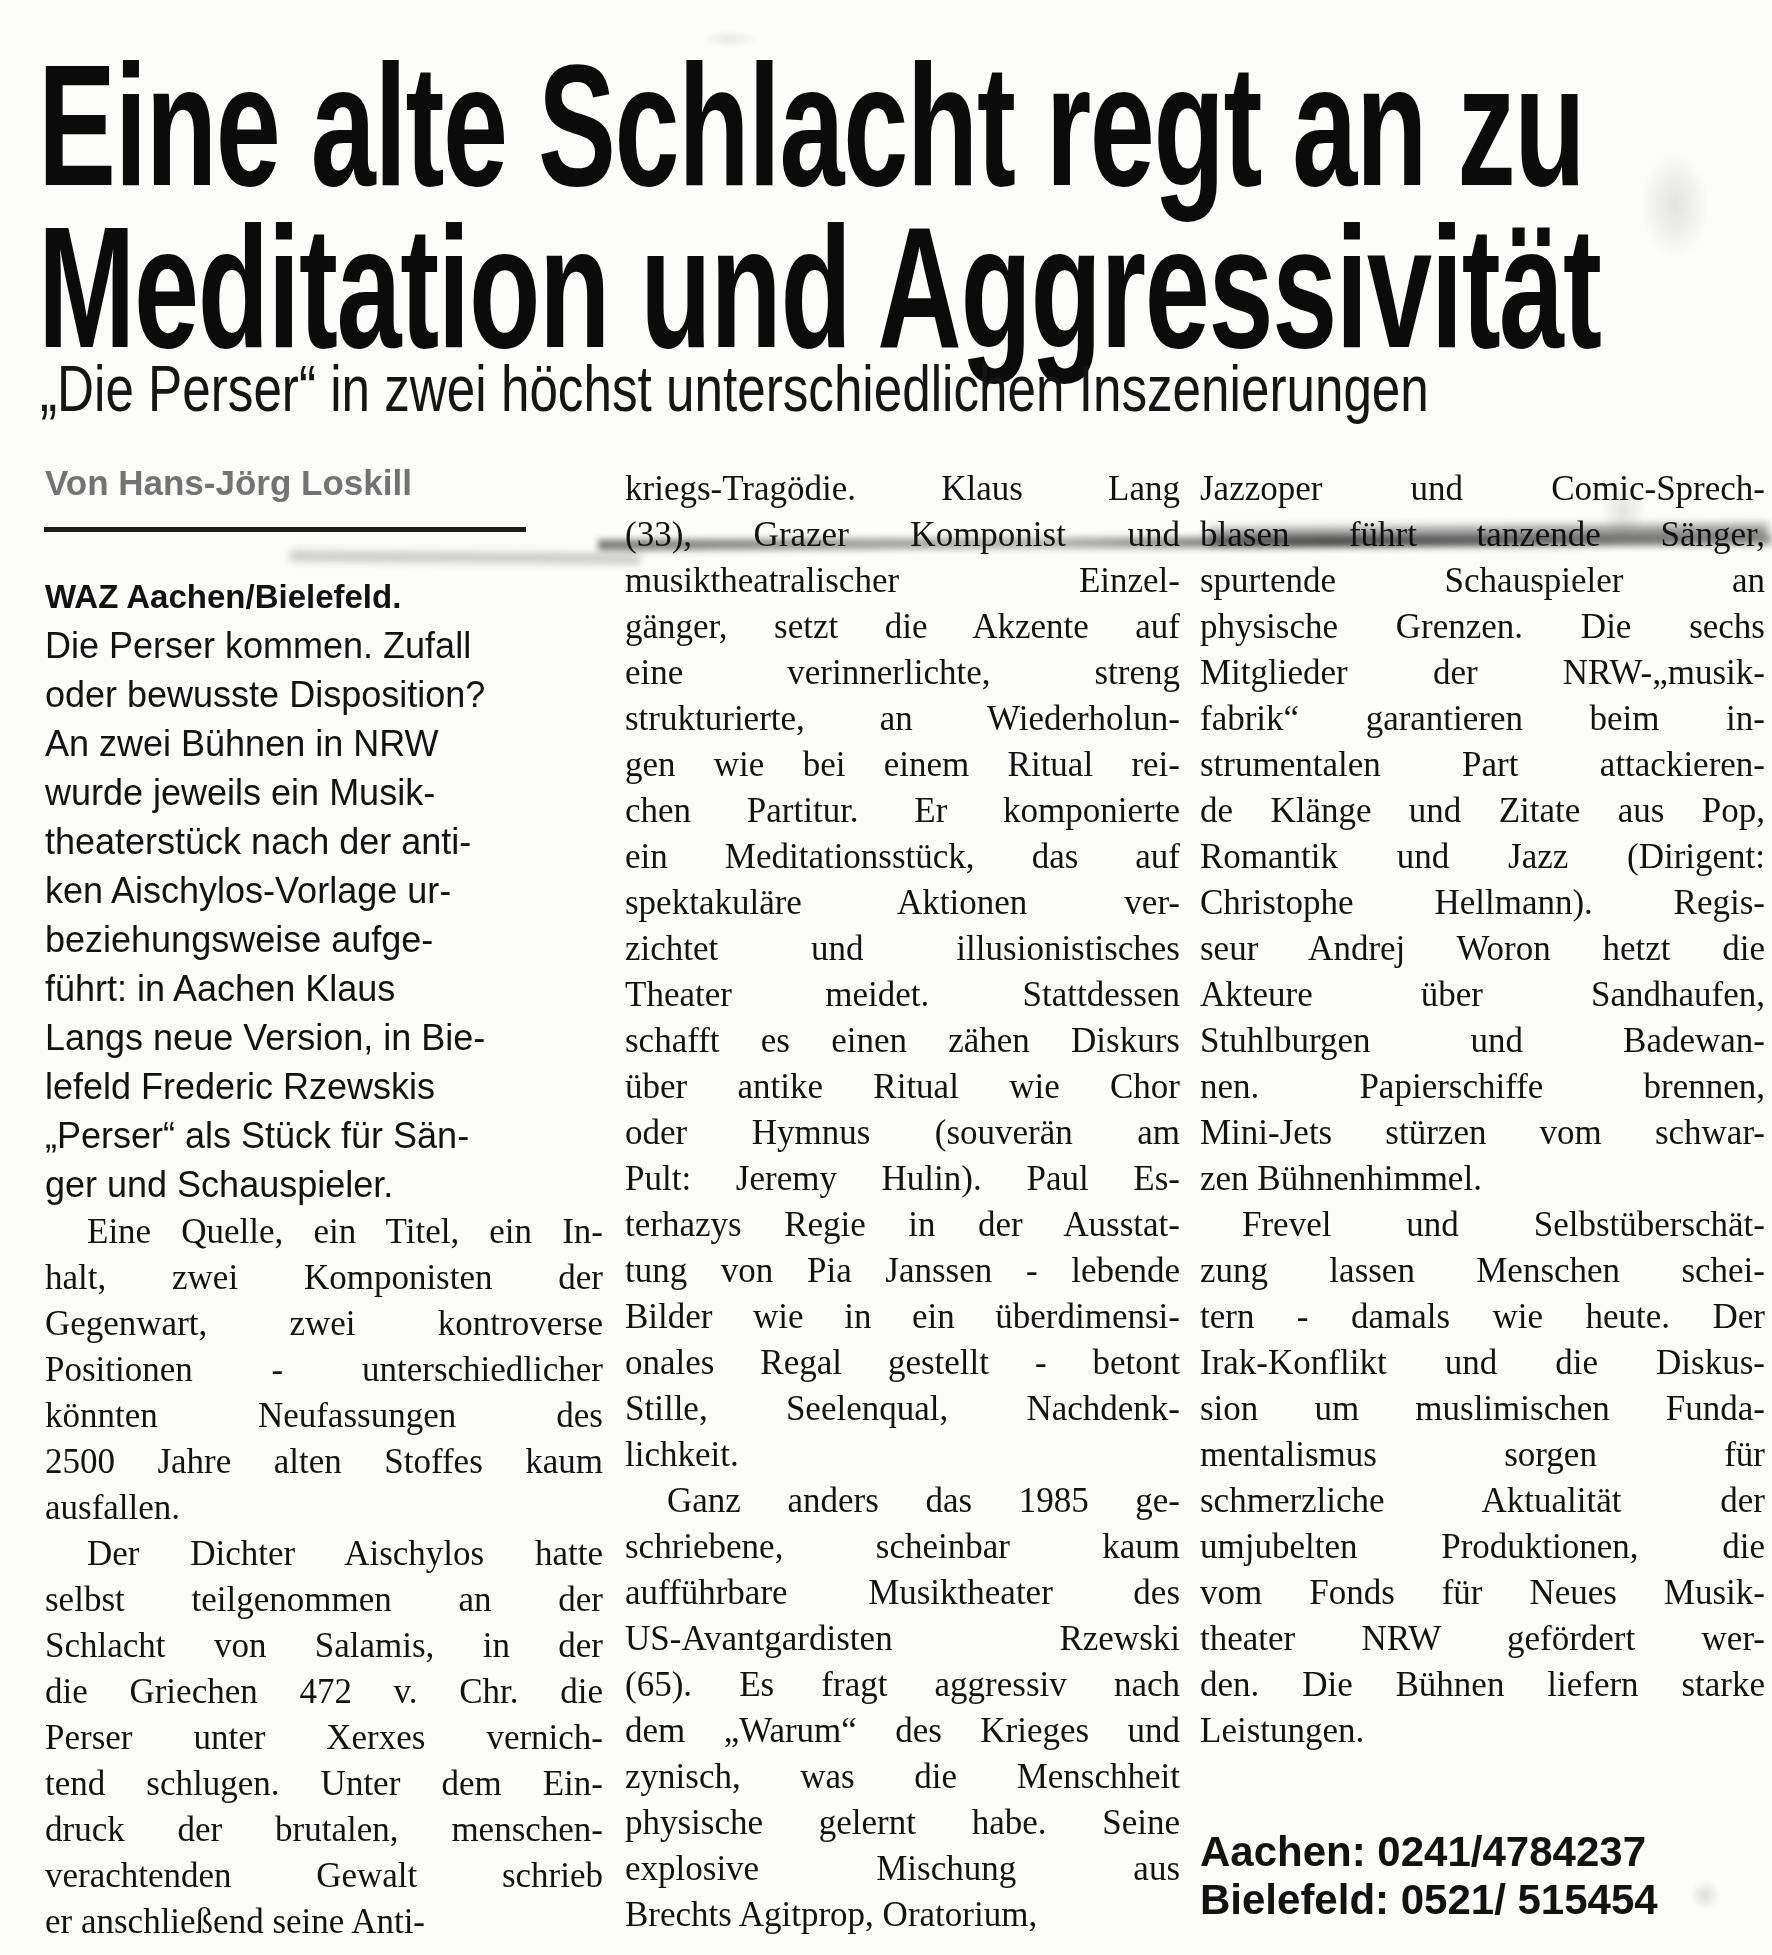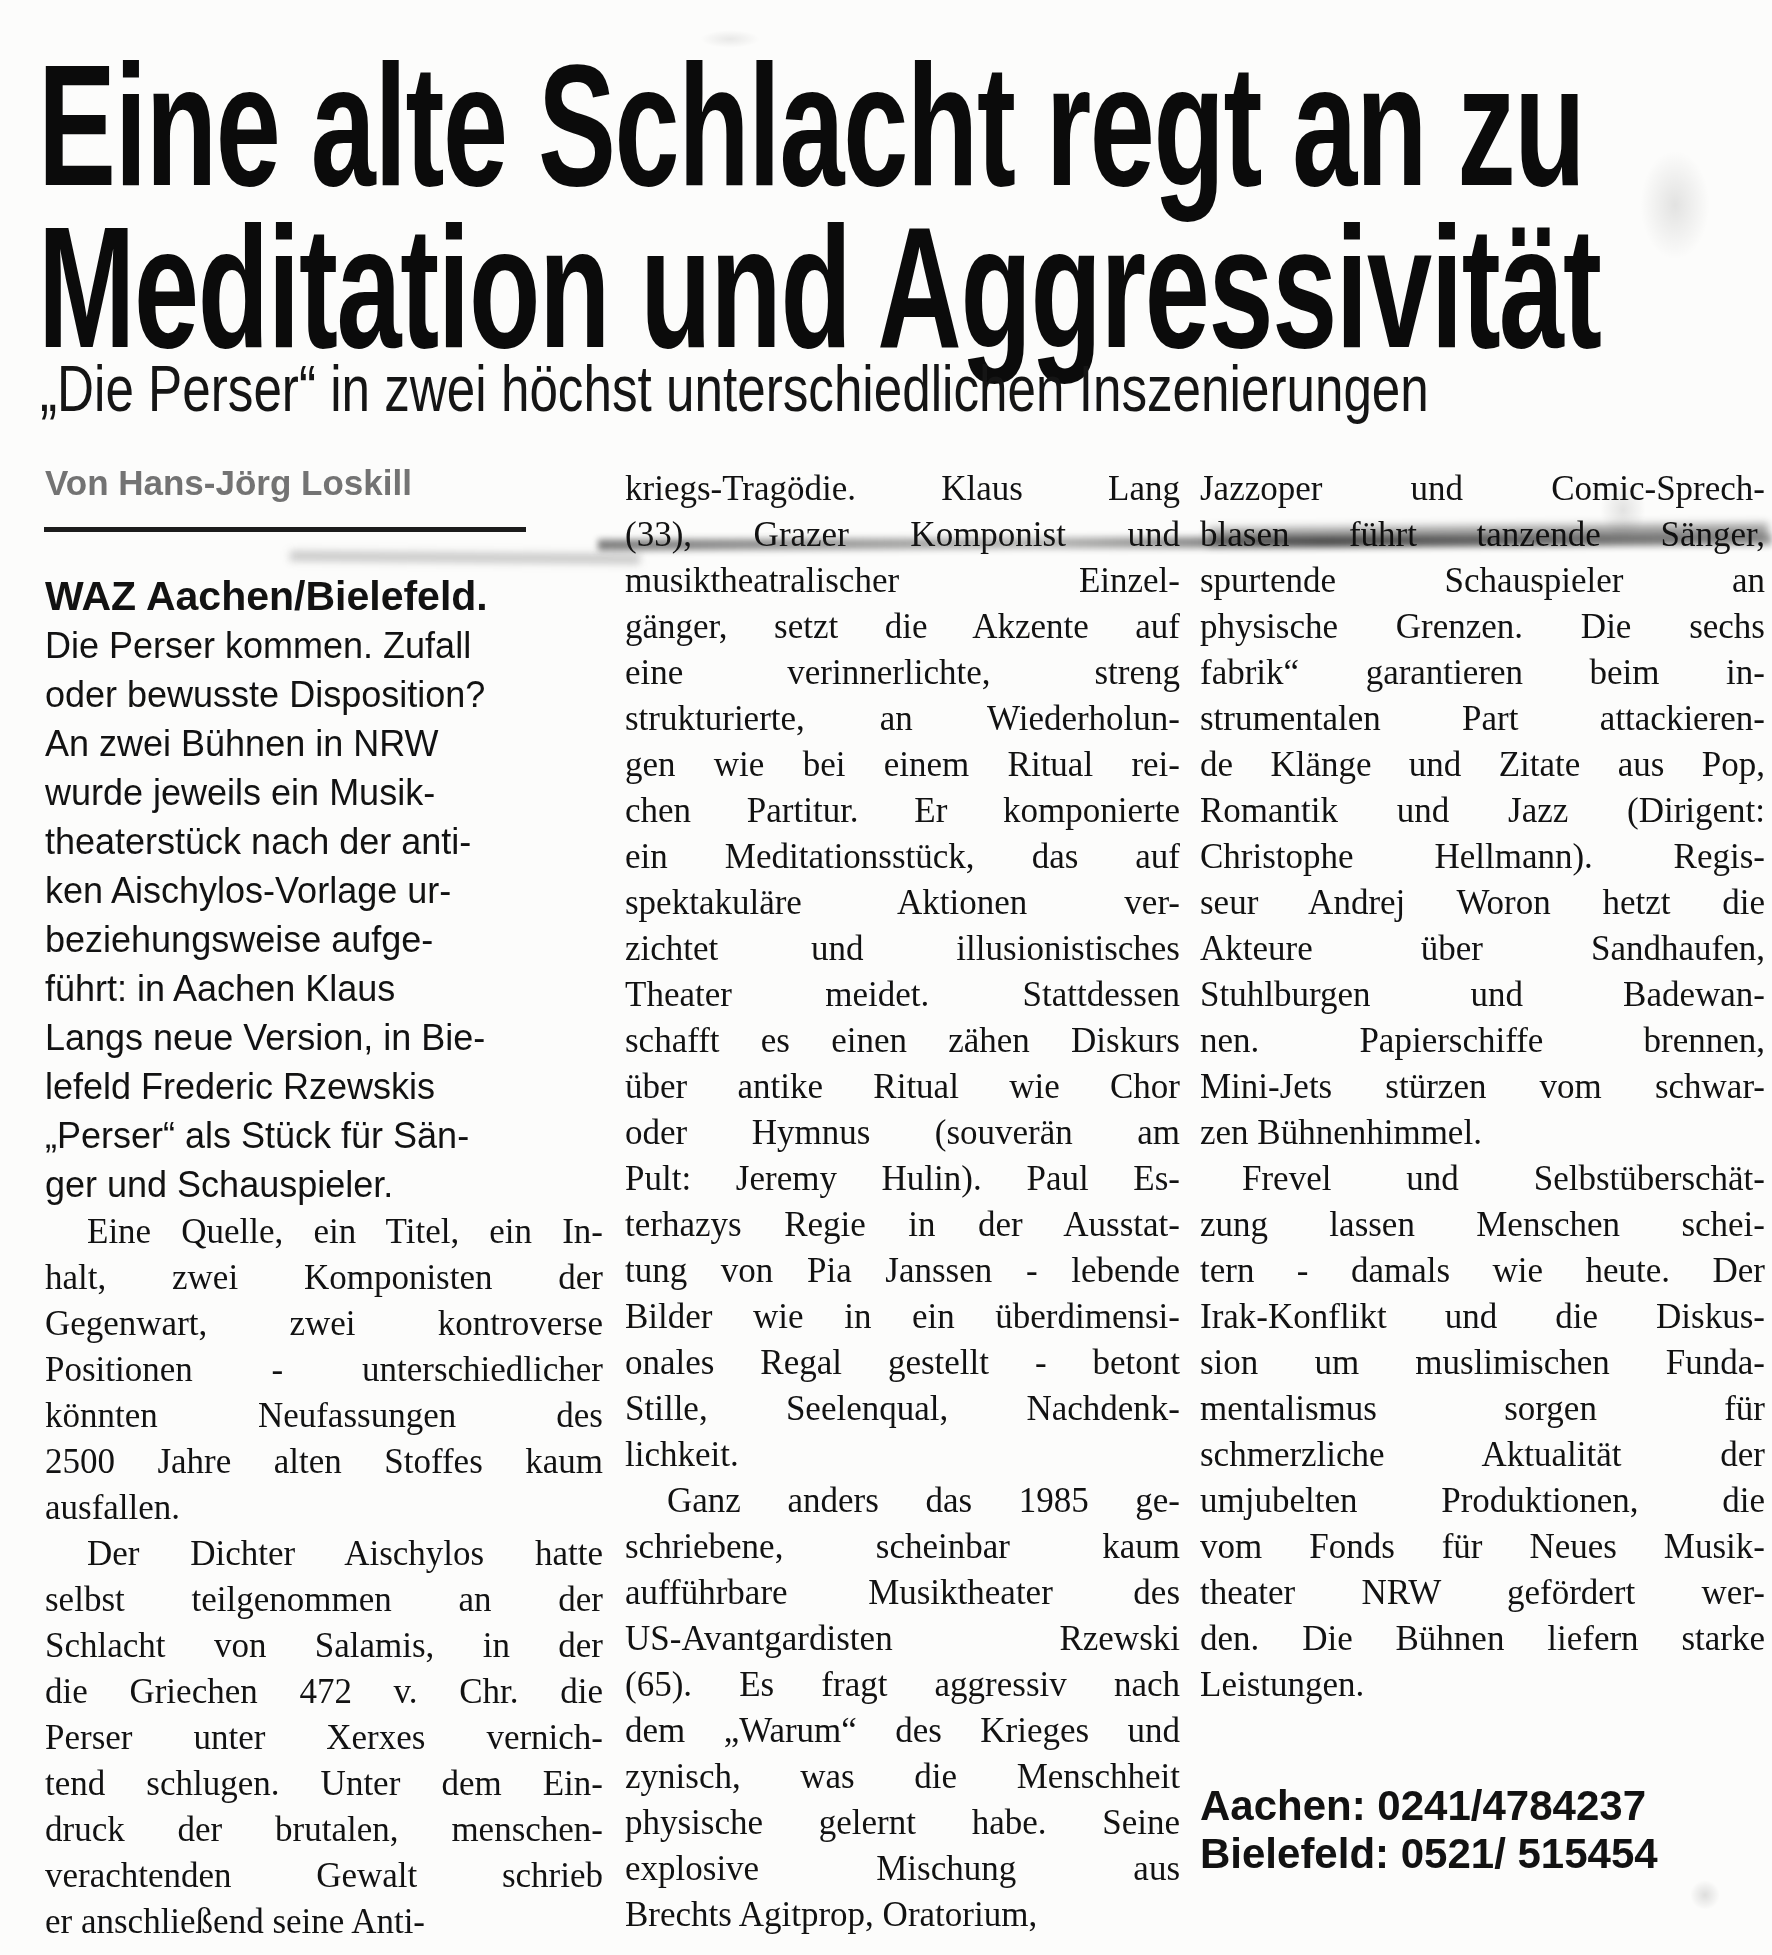--- a/index.html
+++ b/index.html
@@ -69,21 +69,21 @@
     text-align: justify;
     text-align-last: justify;
     color: #121212;
   }
   .ln.last { text-align-last: left; }
   .ln.indent { text-indent: 42px; }
 
   .lead-head .ln {
     font-family: "Liberation Sans", sans-serif;
     font-weight: 700;
-    font-size: 41px; line-height: 49px;
+    font-size: 33px; line-height: 49px;
     text-align: left; text-align-last: left;
   }
   .lead .ln {
     font-family: Liberation Sans, sans-serif;
     font-size: 36px; line-height: 49px;
     text-align: left; text-align-last: left;
   }
   .body .ln {
     font-family: "Liberation Serif", serif;
     font-size: 35px; line-height: 46px;
@@ -219,20 +219,21 @@
         <div class="ln">explosive Mischung aus</div>
         <div class="ln last">Brechts Agitprop, Oratorium,</div>
       </div>
     </div>
   <div class="col" id="col3">
       <div class="block body">
         <div class="ln">Jazzoper und Comic-Sprech-</div>
         <div class="ln">blasen führt tanzende Sänger,</div>
         <div class="ln">spurtende Schauspieler an</div>
         <div class="ln">physische Grenzen. Die sechs</div>
+        <div class="ln">Mitglieder der NRW-„musik-</div>
         <div class="ln">fabrik“ garantieren beim in-</div>
         <div class="ln">strumentalen Part attackieren-</div>
         <div class="ln">de Klänge und Zitate aus Pop,</div>
         <div class="ln">Romantik und Jazz (Dirigent:</div>
         <div class="ln">Christophe Hellmann). Regis-</div>
         <div class="ln">seur Andrej Woron hetzt die</div>
         <div class="ln">Akteure über Sandhaufen,</div>
         <div class="ln">Stuhlburgen und Badewan-</div>
         <div class="ln">nen. Papierschiffe brennen,</div>
         <div class="ln">Mini-Jets stürzen vom schwar-</div>

